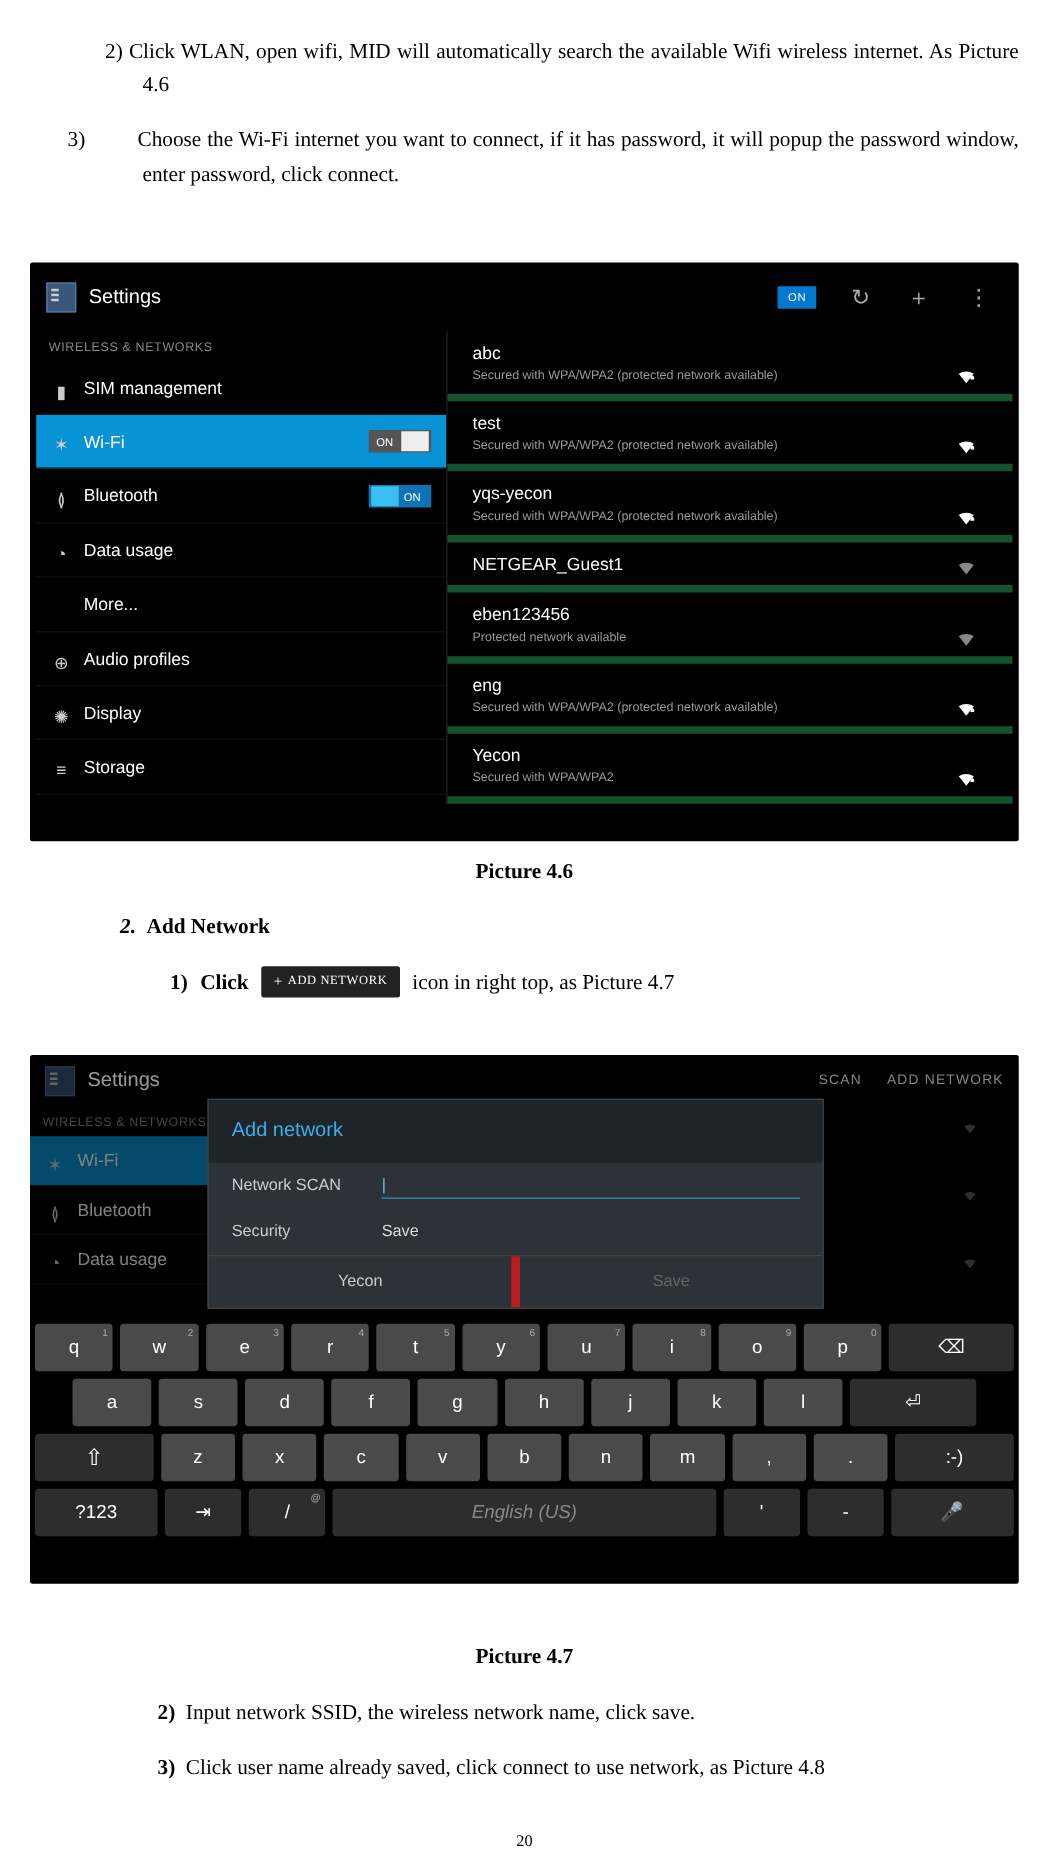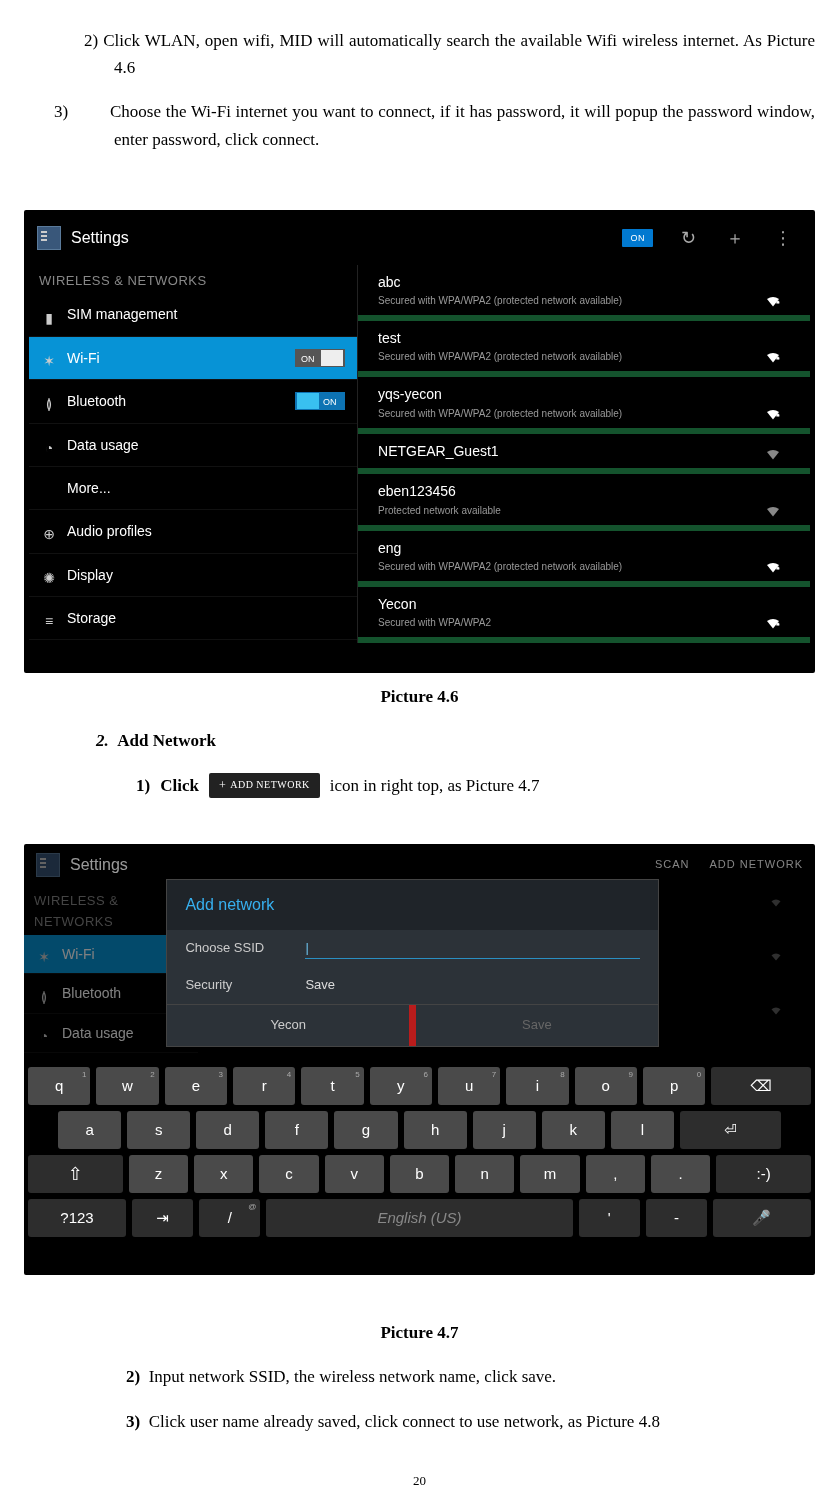--- a/index.html
+++ b/index.html
@@ -15,21 +15,21 @@
   .shot1 { background:#000; margin:10px 0; padding:12px 5px 30px 5px; font-family: Arial, Helvetica, sans-serif; font-size:13px; color:#fff; border-radius:2px;}
   .title-bar { display:flex; align-items:center; padding:2px 8px 12px 8px; gap:10px;}
   .settings-icon { width:22px; height:22px; background:#39577a; border:1px solid #5a7a9a; position:relative;}
   .settings-icon::before { content:""; position:absolute; left:3px; top:4px; width:6px; height:2px; background:#ccc; box-shadow:0 4px 0 #ccc, 0 8px 0 #ccc;}
   .on-pill { display:inline-flex; align-items:center; background:#0179d0; color:#fff; font-size:9px; padding:2px 8px; border-radius:1px; letter-spacing:0.5px; margin-right:8px;}
   .refresh-icon, .plus-icon, .dots-icon { color:#aaa; font-size:18px; padding:0 10px;}
   .title-spacer { flex:1;}
   .main-area { display:flex;}
   .sidebar { width:42%;}
   .content { flex:1; border-left:1px solid #222;}
-  .sect-header { font-size:13px; color:#888; padding:6px 10px 2px 10px; letter-spacing:0.5px;}
+  .sect-header { font-size:10px; color:#888; padding:6px 10px 2px 10px; letter-spacing:0.5px;}
   .side-item { display:flex; align-items:center; padding:10px 12px; border-bottom:1px solid #111; gap:10px; font-size:14px;}
   .side-item.sel { background:#0793d6;}
   .side-icon { width:16px; height:16px; display:inline-block; color:#ccc; font-size:14px; text-align:center;}
   .toggle { width:50px; height:18px; background:#555; display:flex; align-items:center; font-size:9px; margin-left:auto; position:relative;}
   .toggle.on { background:#0d73b3;}
   .toggle .knob { width:22px; height:16px; background:#ccc; position:absolute; left:26px; top:1px;}
   .toggle .lbl { position:absolute; left:6px; top:3px; color:#fff;}
   .toggle.on .lbl { left:28px;}
   .toggle.on .knob { left:2px; background:#39c0f0;}
   .toggle.wifi-on .knob { left:26px; background:#eee;}
@@ -275,21 +275,21 @@
           <span class="txt"></span>
           <span class="wifi-icon weak"><svg viewBox="0 0 24 24">
               <path d="M12 18 l6 -7 a10 10 0 0 0 -12 0 z"></path>
             </svg></span>
         </div>
     </div>
 
     <div class="dialog">
       <div class="dlg-title">Add network</div>
       <div class="dlg-row">
-        <span class="dlg-label">Choose SSID</span>
+        <span class="dlg-label">Network SCAN</span>
         <span class="dlg-input"><span style="color:#6cc0ea;">|</span></span>
       </div>
       <div class="dlg-row">
         <span class="dlg-label">Security</span>
         <span class="dlg-val">Save</span>
       </div>
       <div class="dlg-btns">
         <div class="dlg-btn">Yecon</div>
         <div class="dlg-btn disabled" style="border-left:7px solid #b91c1c;">Save</div>
       </div>

